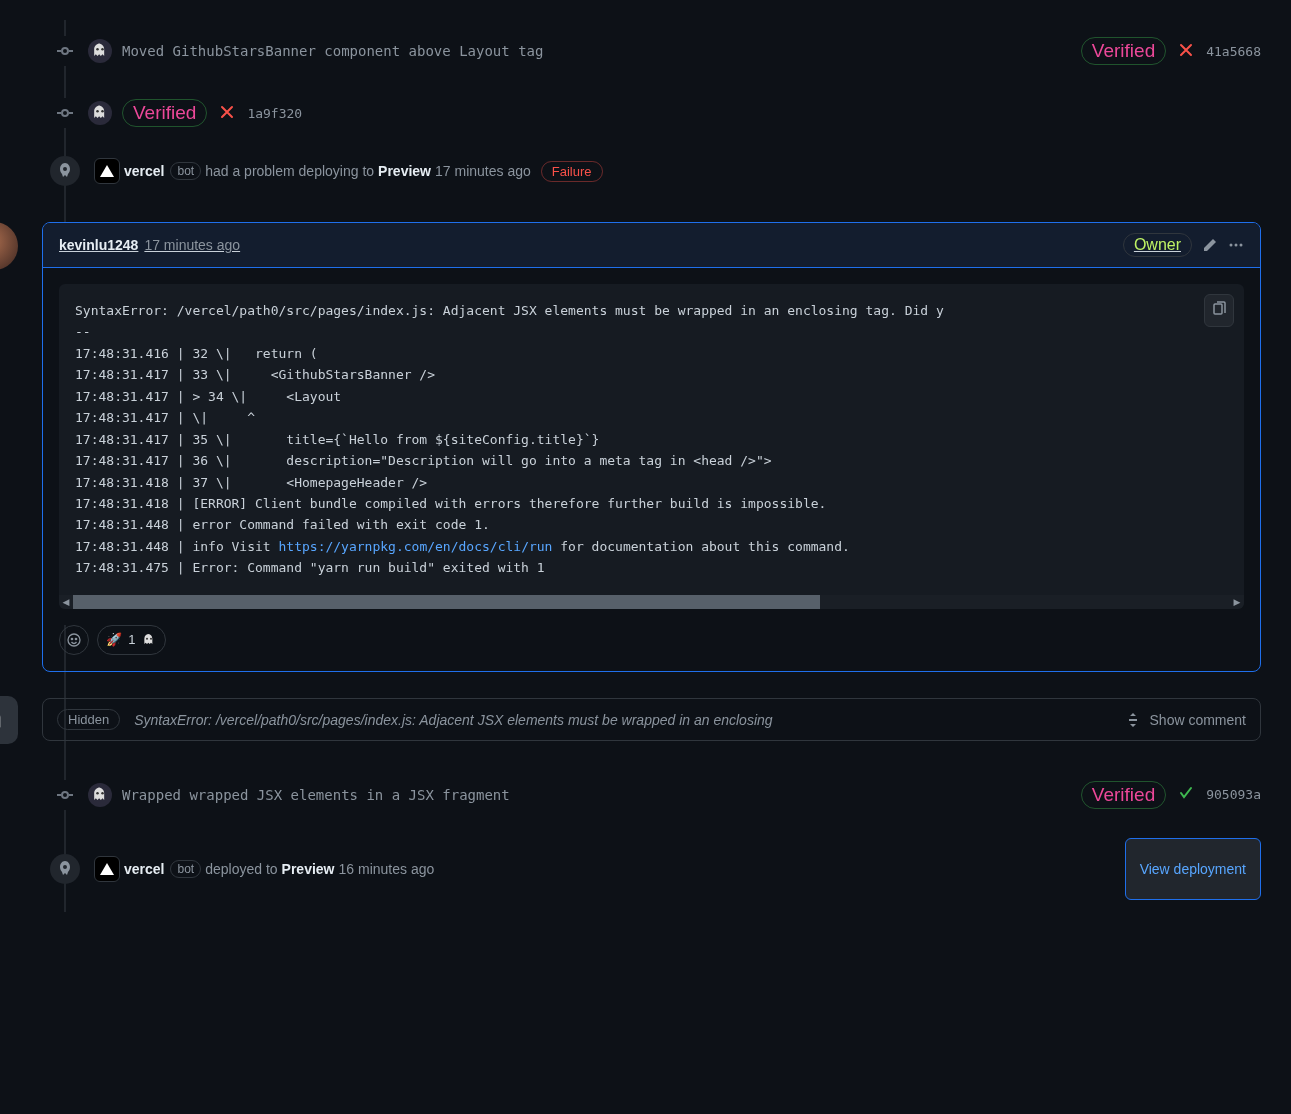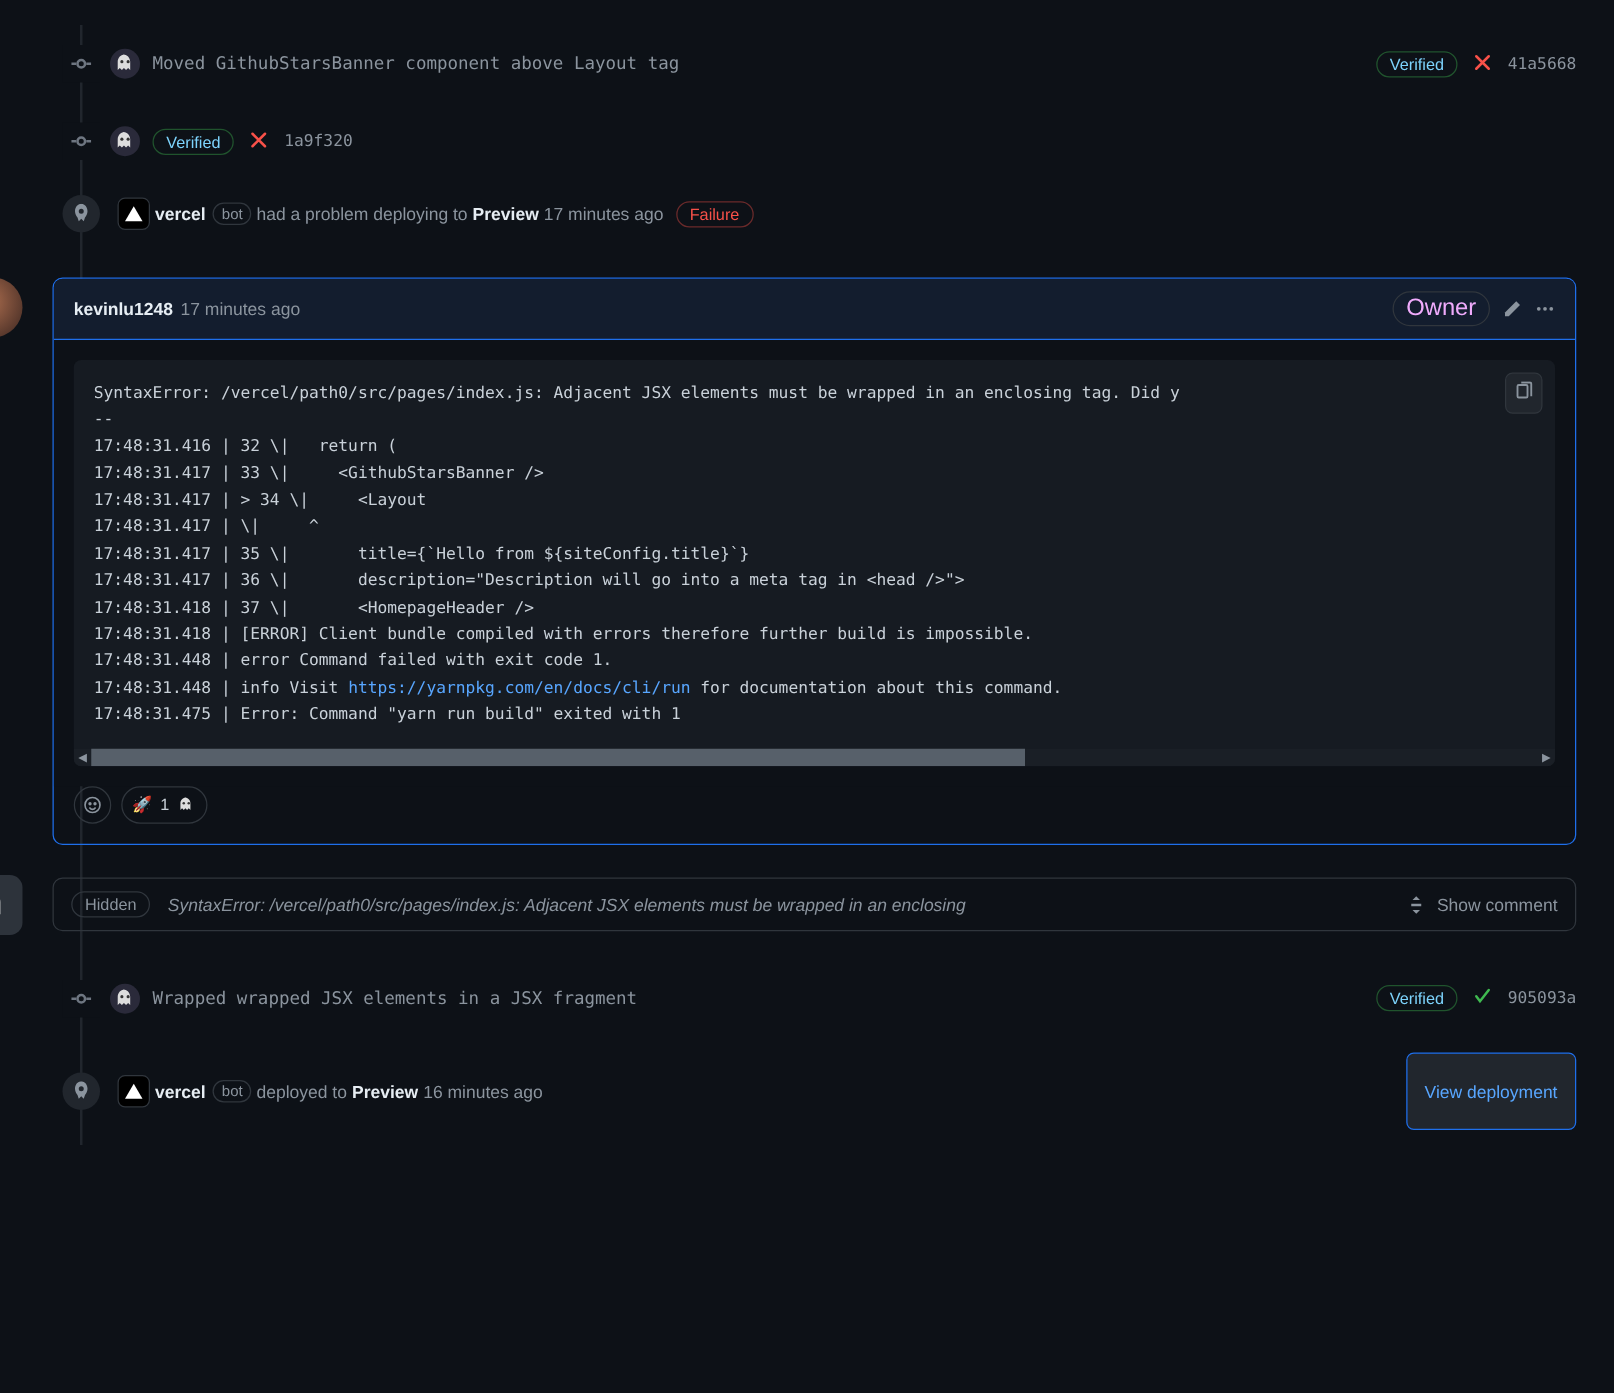--- a/index.html
+++ b/index.html
@@ -62,24 +62,24 @@
   color: #8b949e;
   flex: 1;
 }
 .commit-right {
   display: flex;
   align-items: center;
   gap: 12px;
 }
 .verified-badge {
   border: 1px solid rgba(63,185,80,0.4);
-  color: #7dd3fc;
+  color: #ec4899;
   padding: 2px 10px;
   border-radius: 20px;
-  font-size: 13px;
+  font-size: 19px;
 }
 .x-icon { color: #f85149; }
 .check-icon { color: #3fb950; }
 .commit-hash {
   font-family: ui-monospace, SFMono-Regular, Menlo, monospace;
   color: #8b949e;
   font-size: 13px;
 }
 .event-row {
   position: relative;
@@ -155,40 +155,41 @@
   border-radius: 8px;
   overflow: hidden;
 }
 .comment-header {
   background: #131d2e;
   border-bottom: 1px solid #1f6feb;
   padding: 10px 16px;
   display: flex;
   align-items: center;
   position: relative;
+  text-decoration: underline;
 }
 .comment-header::before {
   content: "";
   position: absolute;
   left: -9px;
   top: 14px;
   width: 0; height: 0;
   border-top: 9px solid transparent;
   border-bottom: 9px solid transparent;
   border-right: 9px solid #1f6feb;
 }
 .comment-header strong { color: #e6edf3; margin-right: 6px; font-weight:600;}
 .comment-header .time { color: #8b949e; }
 .comment-header-right { margin-left: auto; display: flex; align-items: center; gap: 10px; }
 .owner-badge {
   border: 1px solid #30363d;
-  color: #f0abfc;
+  color: #bef264;
   padding: 2px 10px;
   border-radius: 14px;
-  font-size: 19px;
+  font-size: 16px;
 }
 .icon-btn { color: #8b949e; cursor: pointer; display:flex;}
 .comment-content {
   padding: 16px;
   background: #0d1117;
 }
 .code-block {
   background: #161b22;
   border-radius: 6px;
   position: relative;

